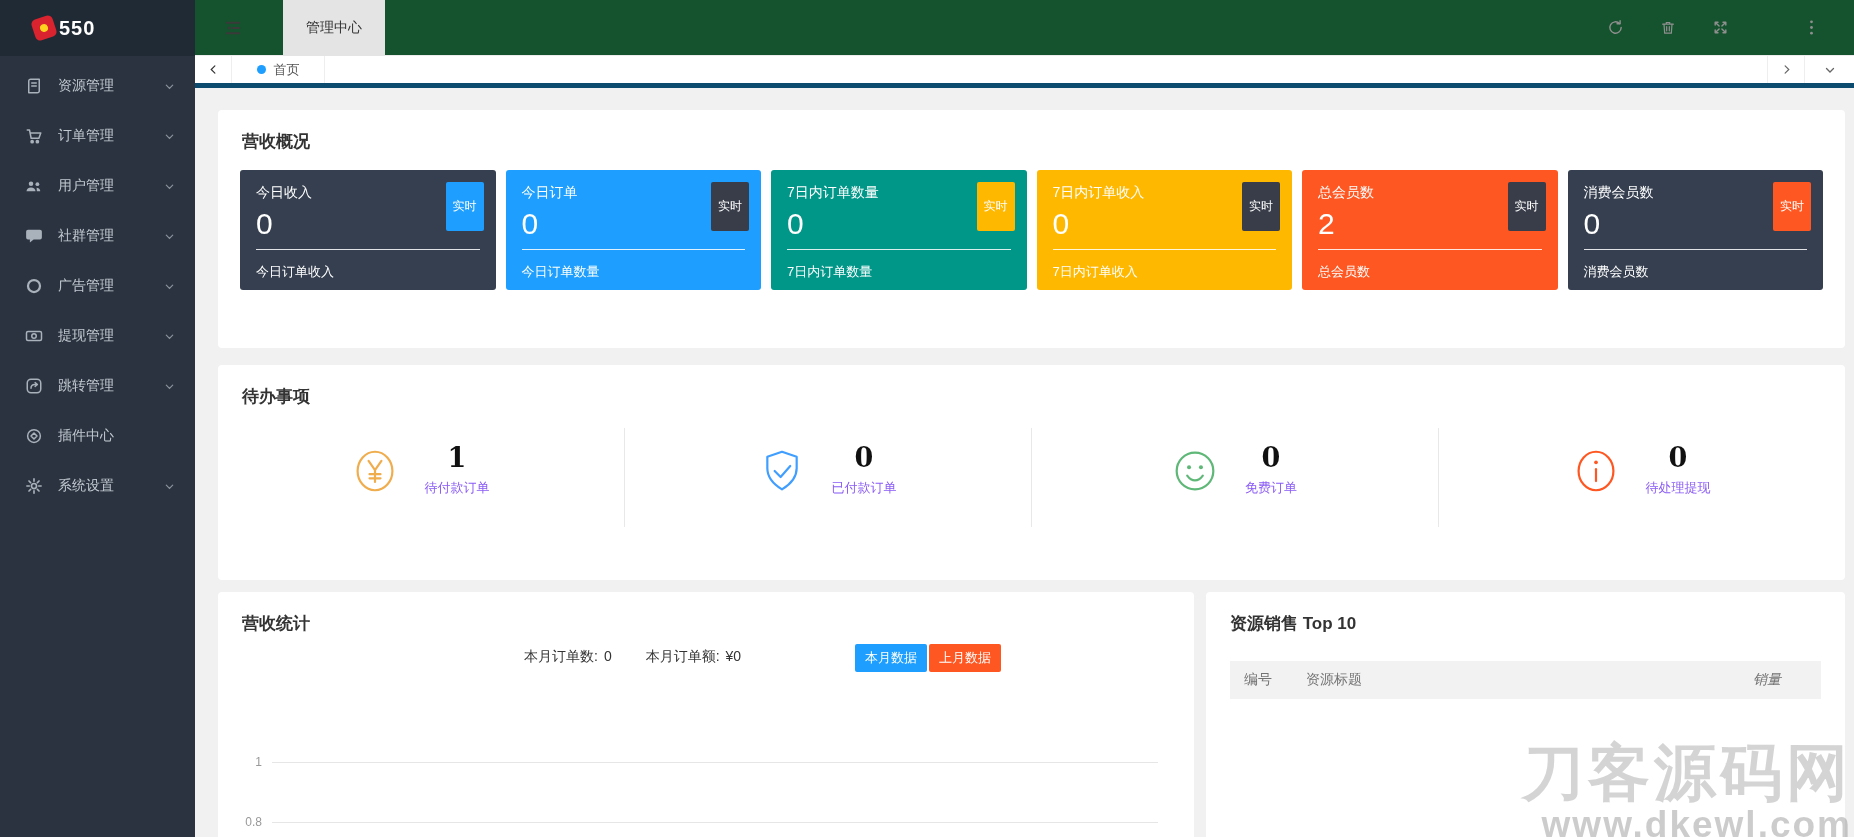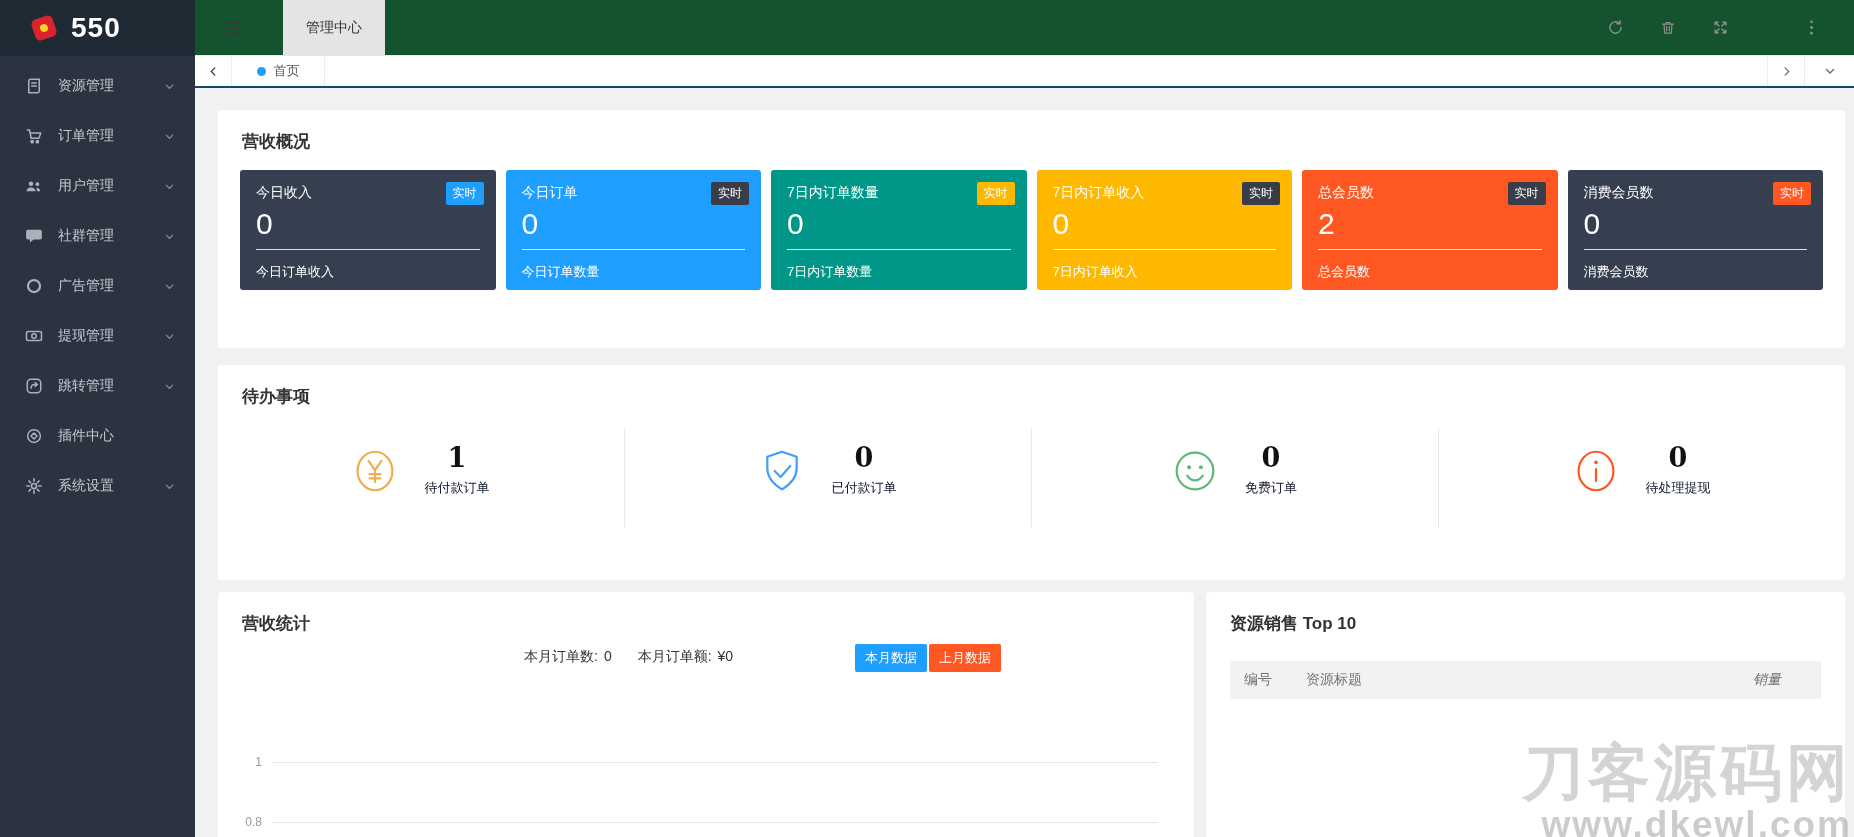--- a/index.html
+++ b/index.html
@@ -8,72 +8,72 @@
     width:1854px; height:837px; overflow:hidden; position:relative;
     font-family:"Liberation Sans", sans-serif; background:#f1f1f1; color:#333;
   }
   svg { display:block; }
 
   
   .sidebar { position:absolute; left:0; top:0; width:195px; height:837px; background:#2a333f; z-index:5; }
   .logo { height:56px; background:#202a35; display:flex; align-items:center; padding-left:33px; }
   .logo-badge { width:22px; height:22px; background:#d9232e; border-radius:5px; transform:rotate(-18deg); position:relative; flex:none; }
   .logo-badge::after { content:""; position:absolute; left:7px; top:7px; width:8px; height:8px; background:#ffd21e; border-radius:50%; }
-  .logo-text { color:#fff; font-size:28px; font-weight:bold; letter-spacing:1px; margin-left:16px; }
+  .logo-text { color:#fff; font-size:20px; font-weight:bold; letter-spacing:1px; margin-left:4px; }
   .menu { padding-top:5px; }
   .menu-item { height:50px; display:flex; align-items:center; padding:0 20px 0 25px; color:#c3c9d1; cursor:pointer; }
   .mi-icon { width:18px; height:18px; margin-right:15px; color:#a9b1bb; flex:none; }
   .mi-label { flex:1; font-size:14px; }
   .mi-chevron { color:#8b939e; flex:none; }
 
   
   .main { margin-left:195px; height:837px; display:flex; flex-direction:column; }
 
   .navbar { height:56px; background:#14532d; border-bottom:1px solid #ececec; display:flex; align-items:center; position:relative; flex:none; }
   .nav-toggle { margin-left:28px; color:#3a3a3a; cursor:pointer; }
   .nav-tab { margin-left:40px; height:56px; width:102px; background:#e4e4e4; display:flex; align-items:center; justify-content:center; font-size:14px; color:#333; cursor:pointer; }
   .nav-actions { position:absolute; right:40px; display:flex; align-items:center; gap:36px; color:#8f8f8f; }
   .nav-actions .icon-btn { cursor:pointer; }
   .nav-actions .more-gap { margin-left:44px; }
 
-  .tabbar { height:32px; background:#fff; border-bottom:2px solid #0c4a6e; display:flex; align-items:stretch; flex:none; }
+  .tabbar { height:32px; background:#fff; border-bottom:5px solid #0c4a6e; display:flex; align-items:stretch; flex:none; }
   .tb-left { width:37px; border-right:1px solid #eee; display:flex; align-items:center; justify-content:center; color:#333; cursor:pointer; }
   .tb-tab { width:93px; border-right:1px solid #eee; display:flex; align-items:center; justify-content:center; gap:8px; font-size:13px; color:#555; cursor:pointer; }
   .tb-dot { width:9px; height:9px; border-radius:50%; background:#1E9FFF; flex:none; }
   .tb-spacer { flex:1; }
   .tb-btn { width:37px; border-left:1px solid #eee; display:flex; align-items:center; justify-content:center; color:#666; cursor:pointer; }
   .tb-btn.wide { width:50px; }
 
   .content { flex:1; padding:22px 9px 0 23px; overflow:hidden; }
 
   .panel { background:#fff; border-radius:4px; }
   .panel-title { margin:0; padding:20px 24px 0; font-size:17px; font-weight:bold; color:#333; }
 
   
   .overview { height:238px; }
   .overview-cards { display:flex; gap:10px; padding:17px 22px 0; }
   .stat-card { flex:1; height:120px; border-radius:3px; color:#fff; position:relative; padding:14px 16px; }
   .sc-title { font-size:14px; }
-  .sc-badge { position:absolute; top:12px; right:12px; font-size:12px; padding:3px 7px; border-radius:2px; color:#fff; }
+  .sc-badge { position:absolute; top:12px; right:12px; font-size:12px; padding:16px 7px; border-radius:2px; color:#fff; }
   .sc-value { font-size:30px; margin-top:5px; line-height:1.1; }
   .sc-divider { border-top:1px solid rgba(255,255,255,0.85); margin-top:9px; }
   .sc-footer { font-size:13px; margin-top:13px; }
 
   
   .todo { height:215px; margin-top:17px; }
   .todo-row { display:flex; margin-top:20px; }
   .todo-item { flex:1; display:flex; align-items:center; justify-content:center; gap:28px; padding:16px 0 30px; border-right:1px solid #e8e8e8; cursor:pointer; }
   .todo-item:last-child { border-right:none; }
   .todo-num { font-family:"DejaVu Serif", serif; font-size:27px; font-weight:bold; color:#111; text-align:center; line-height:1; }
-  .todo-label { font-size:13px; color:#0f172a; margin-top:8px; text-align:center; }
+  .todo-label { font-size:13px; color:#8b5cf6; margin-top:8px; text-align:center; }
 
   
   .bottom-row { display:flex; gap:12px; margin-top:12px; height:420px; }
   .chart-panel { width:976px; position:relative; flex:none; }
-  .chart-stats { position:absolute; left:300px; top:56px; font-size:14px; color:#333; display:flex; gap:20px; }
+  .chart-stats { position:absolute; left:300px; top:56px; font-size:14px; color:#333; display:flex; gap:28px; }
   .chart-stats .pair span { margin-left:6px; }
   .chart-btns { position:absolute; left:637px; top:52px; display:flex; gap:2px; }
   .chart-btn { color:#fff; font-size:13px; padding:6px 10px; border-radius:2px; cursor:pointer; line-height:1.2; }
   .legend-row { position:absolute; top:108px; left:0; right:0; display:flex; justify-content:center; gap:22px; align-items:center; }
   .legend-item { display:flex; align-items:center; gap:7px; cursor:pointer; }
   .legend-label { font-size:13px; color:#555; }
   .gl { position:absolute; left:14px; right:36px; height:14px; display:flex; align-items:center; }
   .gl.gl1 { top:163px; } .gl.gl2 { top:223px; }
   .gl-label { width:30px; text-align:right; color:#999; font-size:12px; margin-right:10px; flex:none; }
   .gl-line { flex:1; border-top:1px solid #e6e6e6; }

